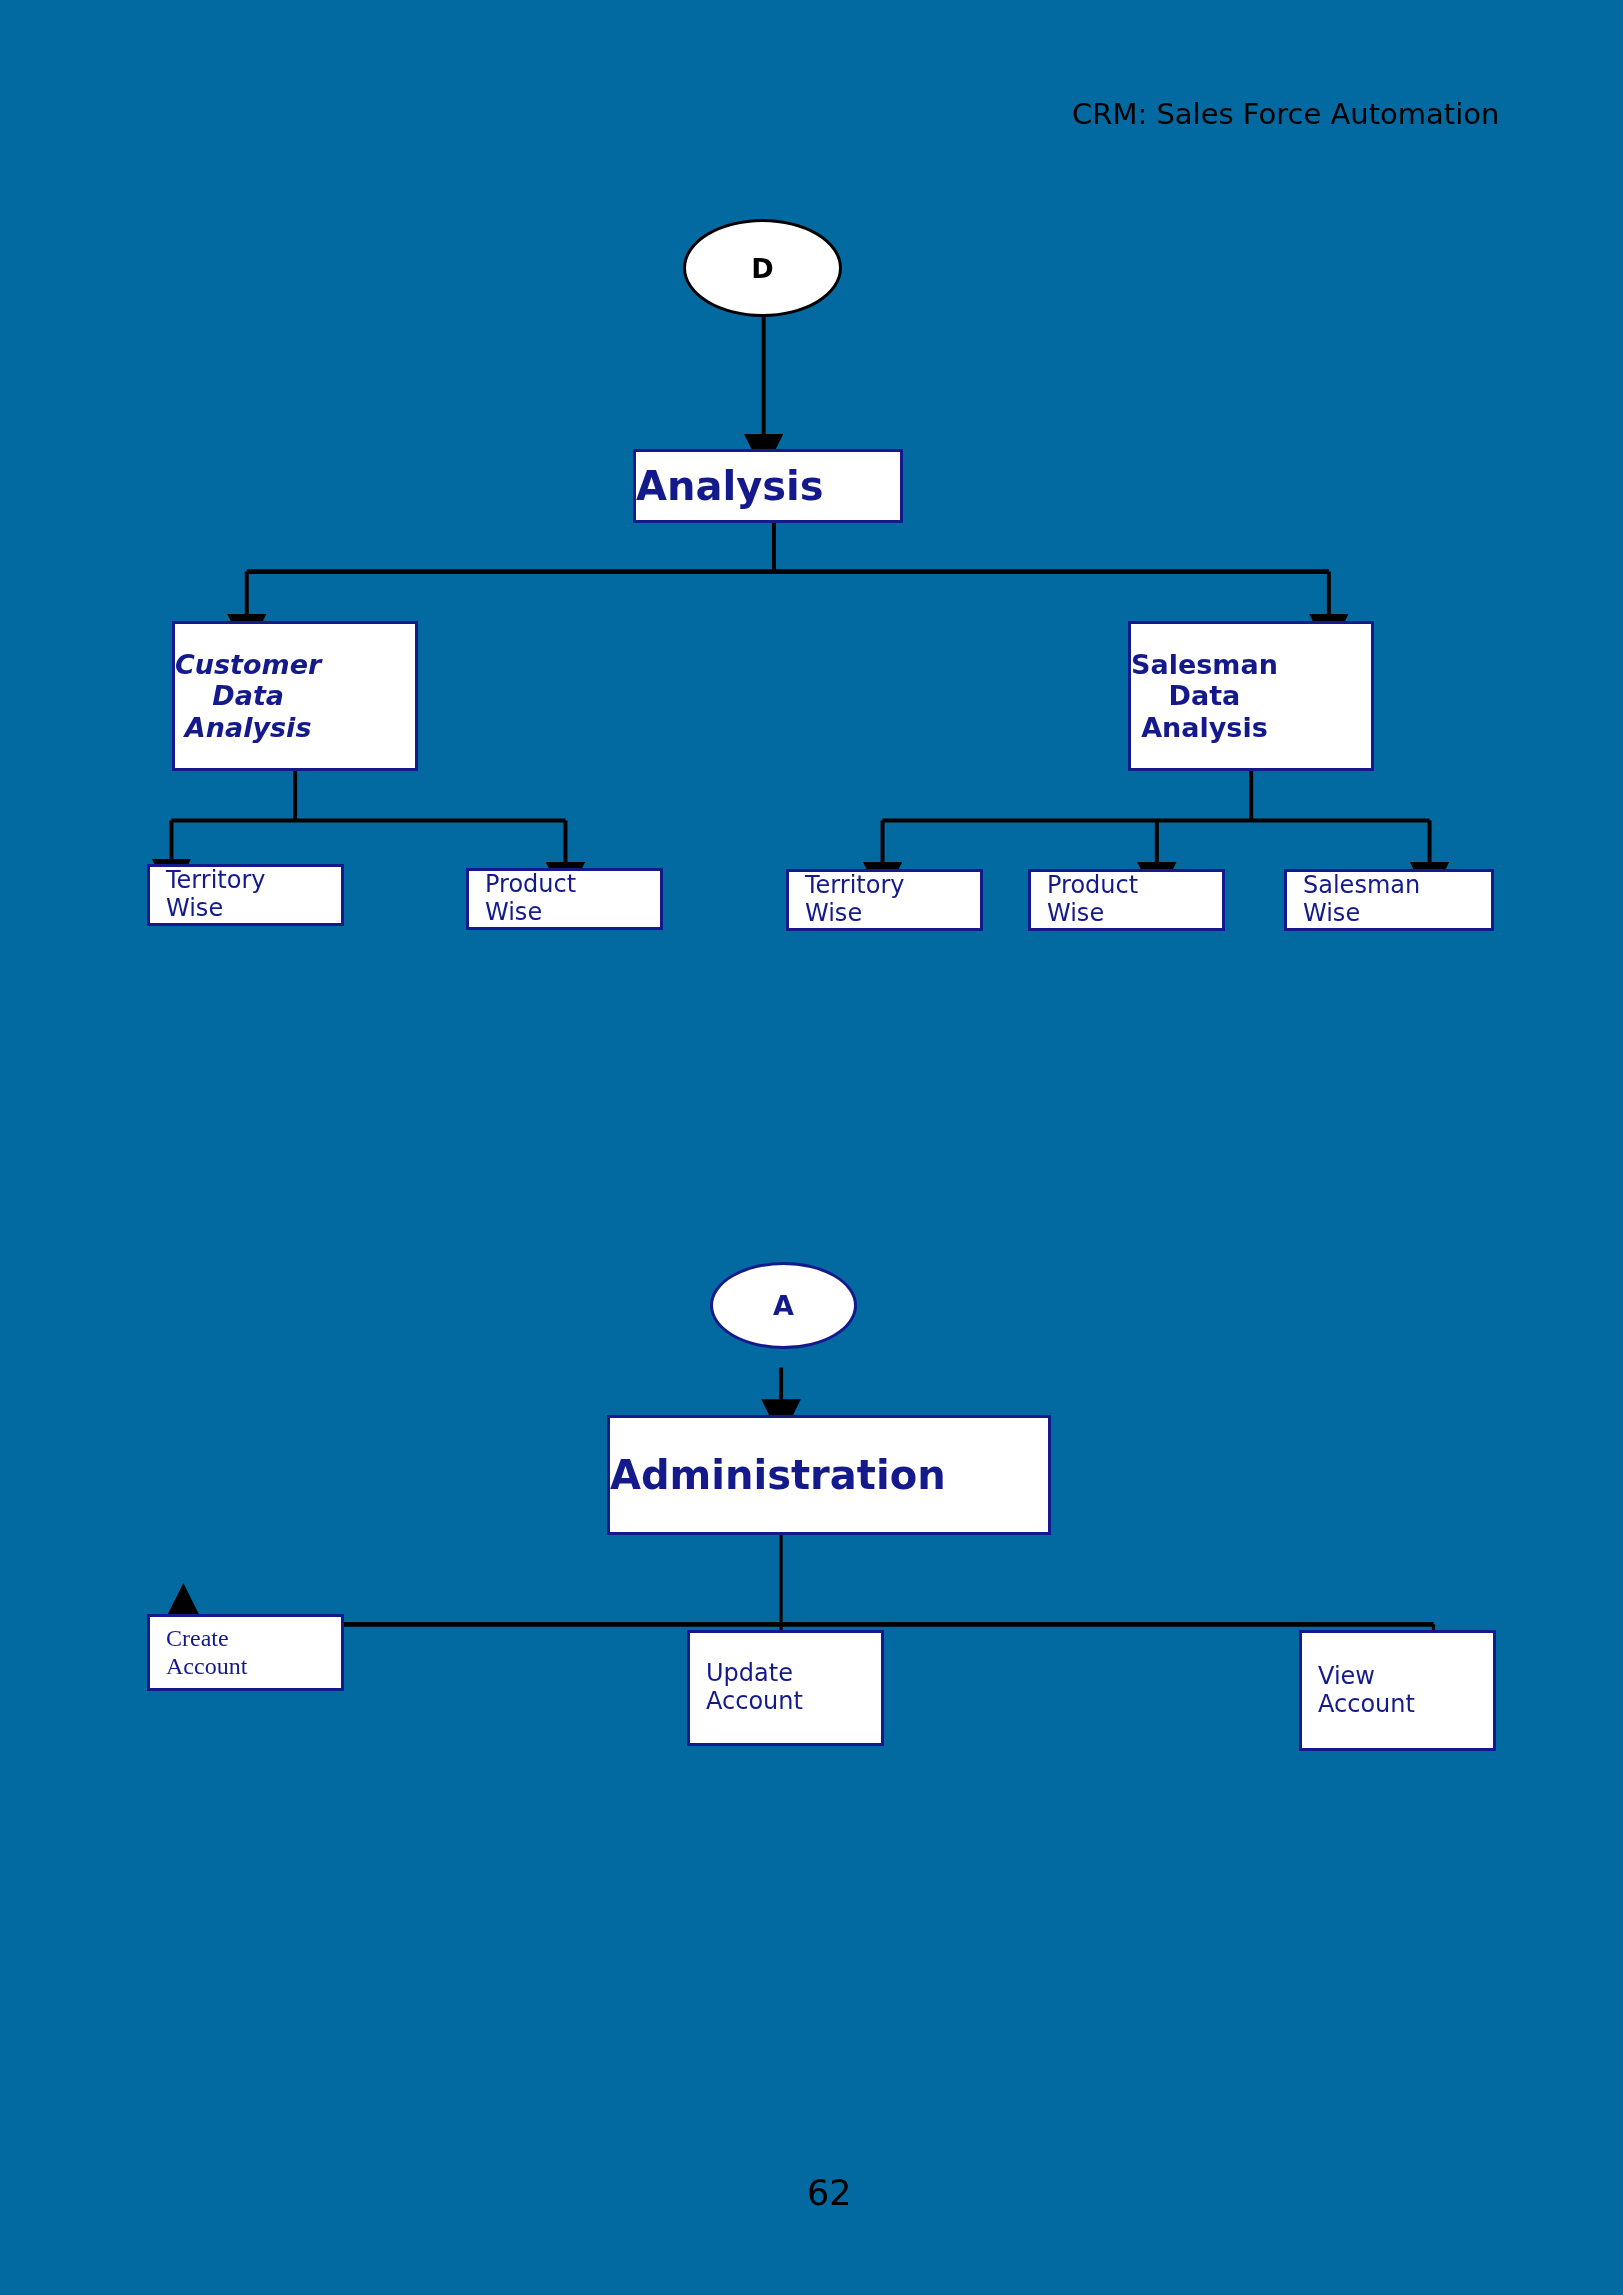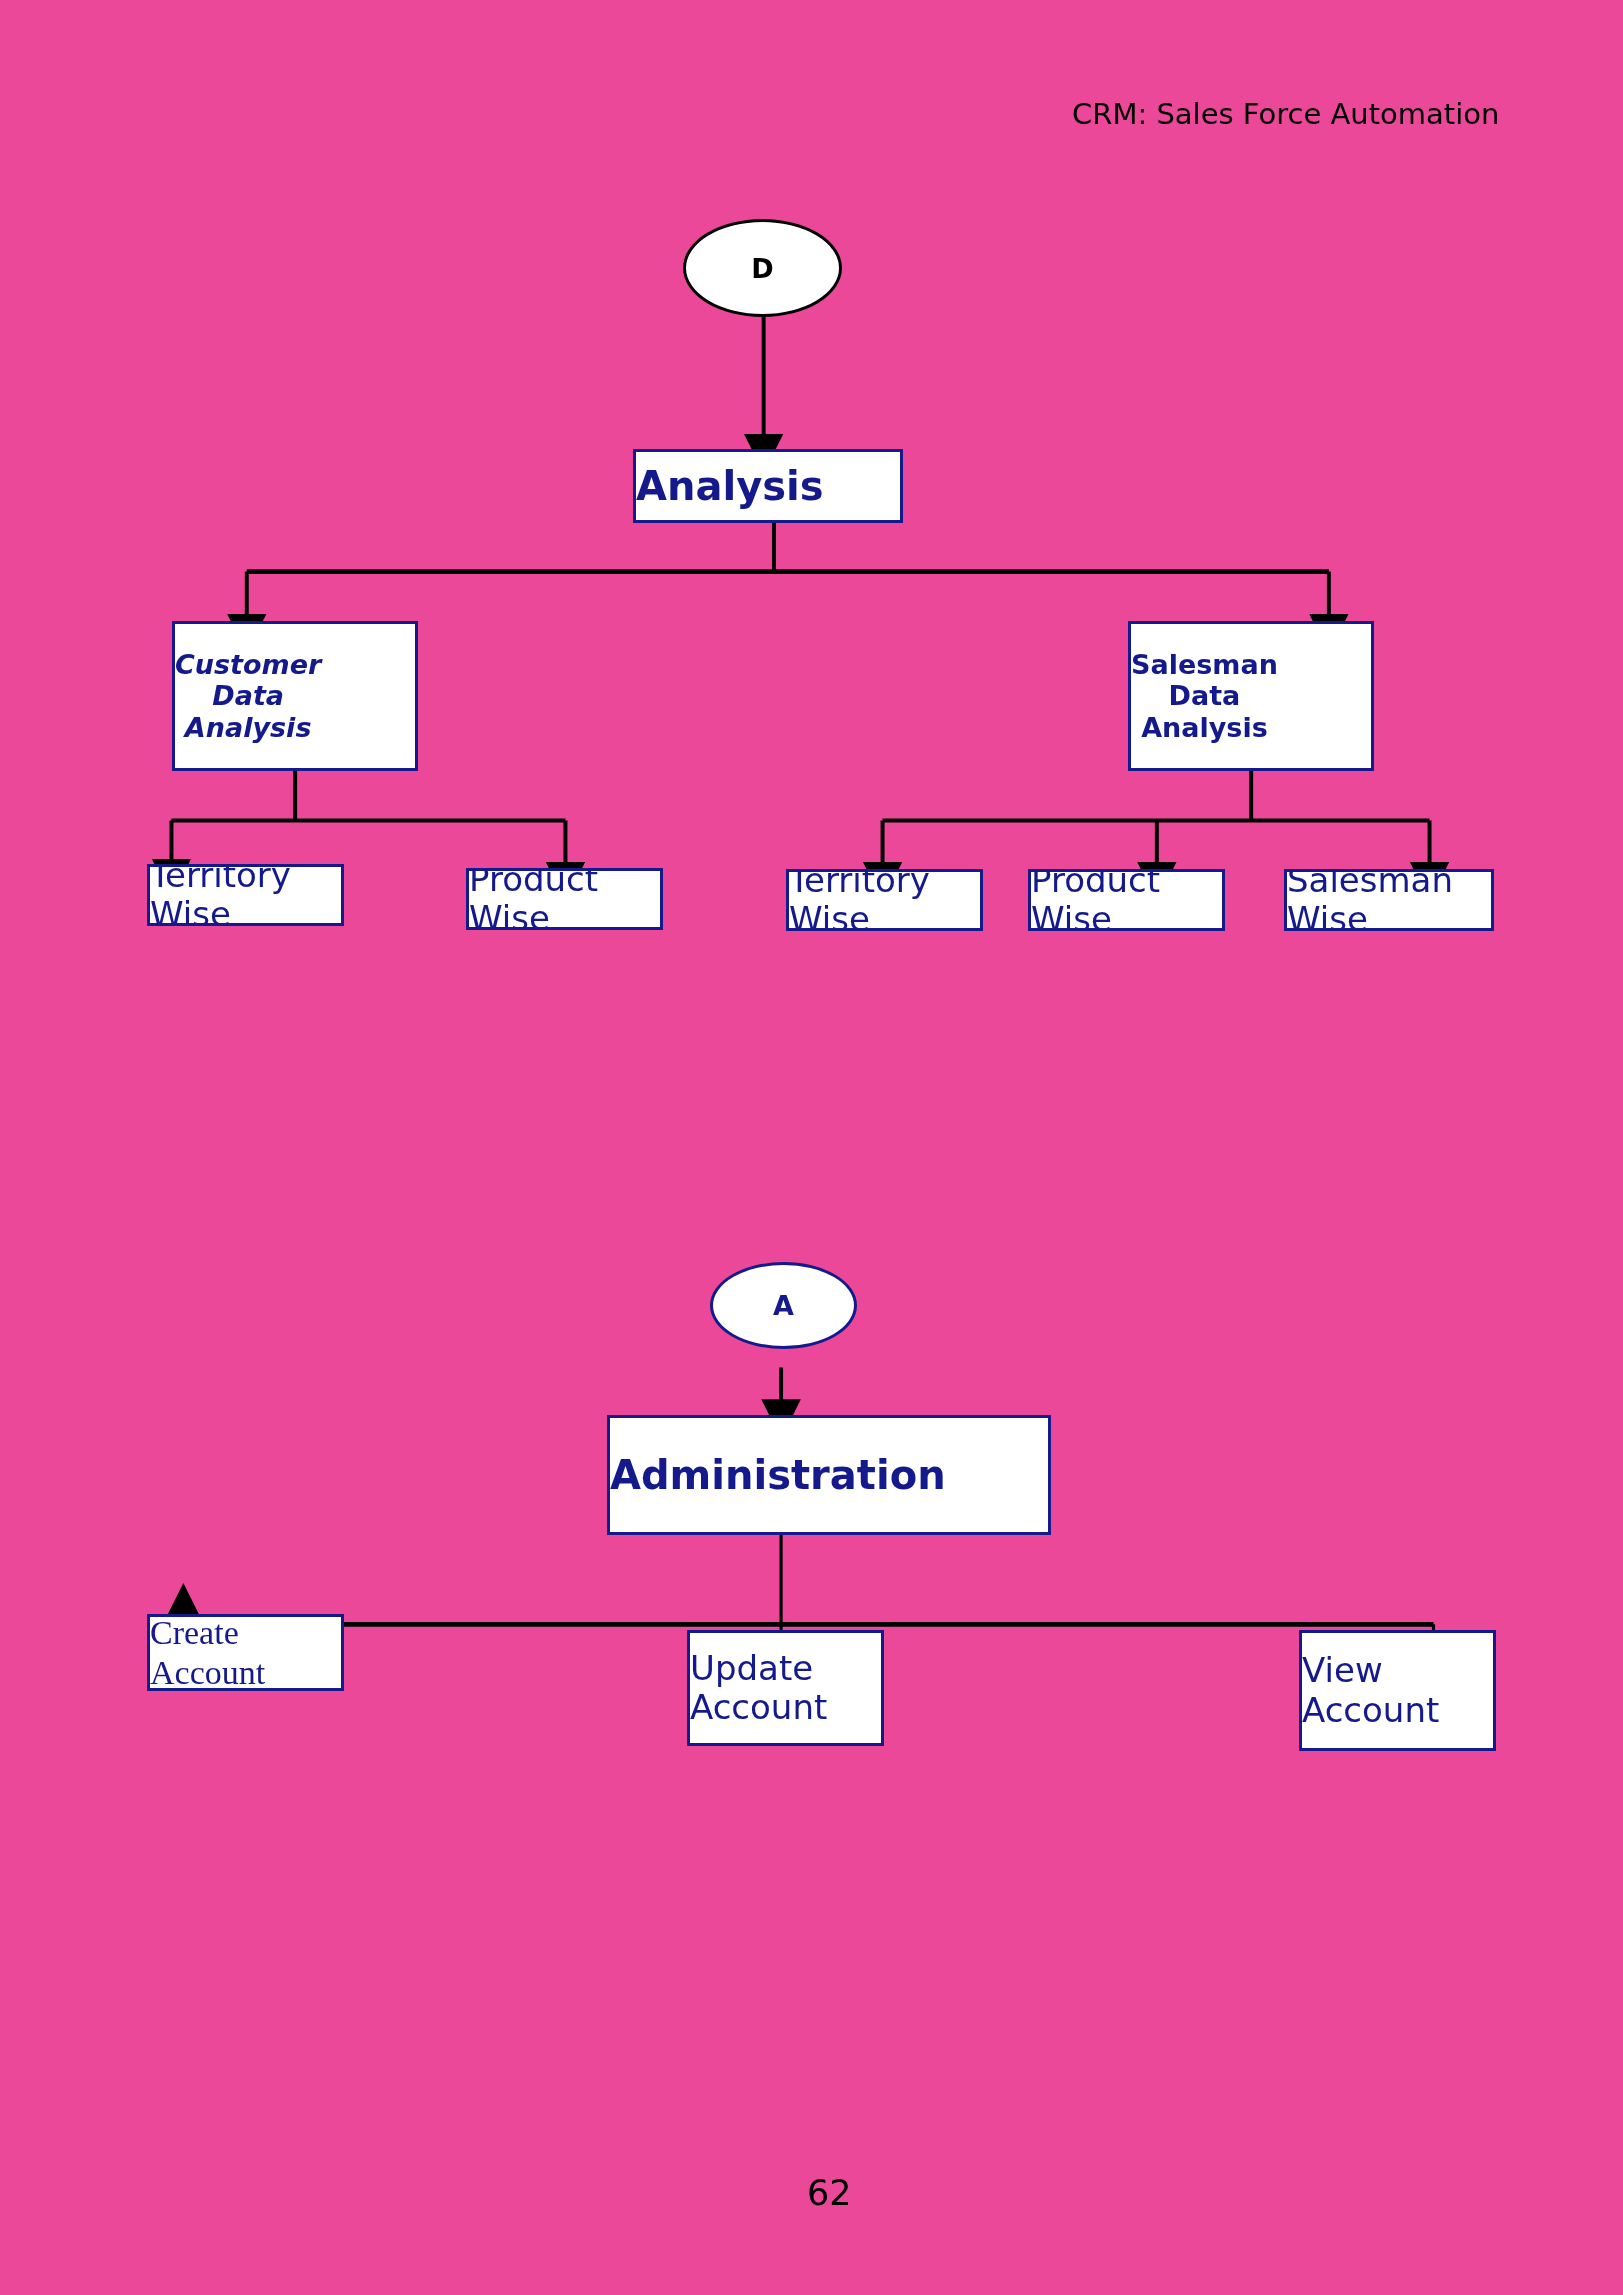--- a/index.html
+++ b/index.html
@@ -11,21 +11,21 @@
     font-family: "DejaVu Sans", sans-serif;
     width: 1624px;
     height: 2295px;
     position: relative;
     overflow: hidden;
   }
   #page {
     position: relative;
     width: 1624px;
     height: 2295px;
-    background: #ec4899;
+    background: #0369a1;
   }
   #diagram-svg {
     position: absolute;
     left: 0;
     top: 0;
     width: 1624px;
     height: 2295px;
   }
   .hdr {
     position: absolute;
@@ -53,21 +53,21 @@
   }
   .node.center { justify-content: flex-start; text-align: center; }
   .node.leftal { justify-content: flex-start; text-align: left; }
   .node .lbl {
     color: #141a8c;
     line-height: 1.16;
     white-space: pre-line;
   }
   .lvl1 .lbl { font-size: 40px; font-weight: bold; }
   .lvl2 .lbl { font-size: 27px; font-weight: bold; }
-  .leaf .lbl { font-size: 34px; font-weight: normal; }
+  .leaf .lbl { font-size: 24px; font-weight: normal; padding-left: 16px; }
   .ellipse {
     position: absolute;
     box-sizing: border-box;
     border-radius: 50%;
     background: #ffffff;
     display: flex;
     align-items: center;
     justify-content: center;
   }
   .ellipse .lbl {

